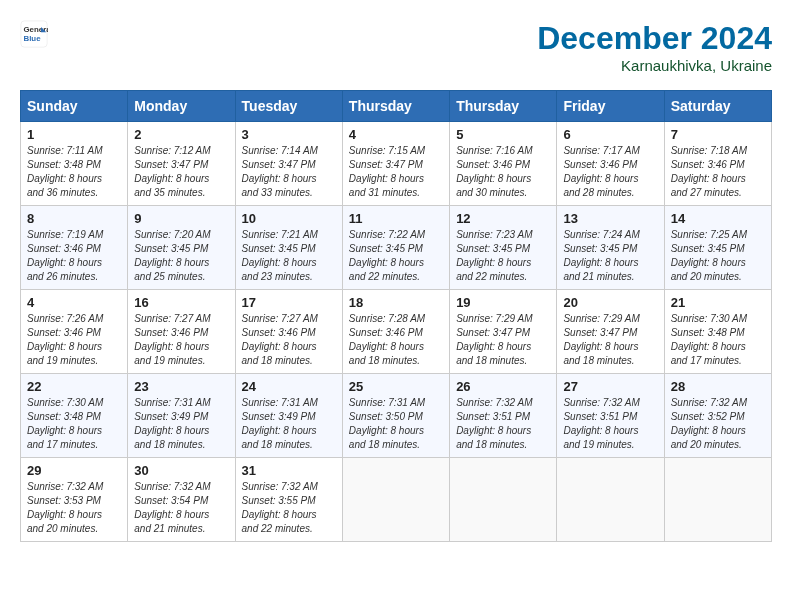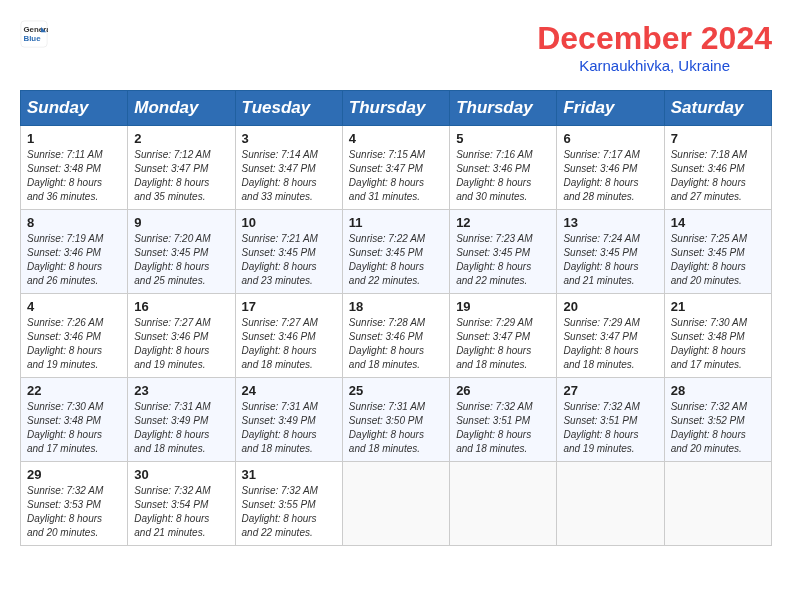--- a/index.html
+++ b/index.html
@@ -24,41 +24,39 @@
     .logo-icon {
       width: 28px;
       height: 28px;
     }
     .title-block {
       text-align: right;
     }
     .month-title {
       font-size: 32px;
       font-weight: bold;
-      color: #ef4444;
+      color: #0369a1;
     }
     .location {
       font-size: 15px;
-      color: #1d4ed8;
-      text-align: center;
+      color: #14532d;
     }
     table {
       width: 100%;
       border-collapse: collapse;
       table-layout: fixed;
     }
     thead tr th {
       background-color: #2e6db4;
       color: #fff;
-      font-size: 17px;
+      font-size: 14px;
       font-weight: bold;
       padding: 7px 6px;
       text-align: left;
       border: 1px solid #2060a0;
-      font-style: italic;
     }
     tbody tr td {
       border: 1px solid #ccc;
       vertical-align: top;
       padding: 5px 6px;
       font-size: 10.5px;
       color: #333;
       height: 80px;
       background: #fff;
     }

